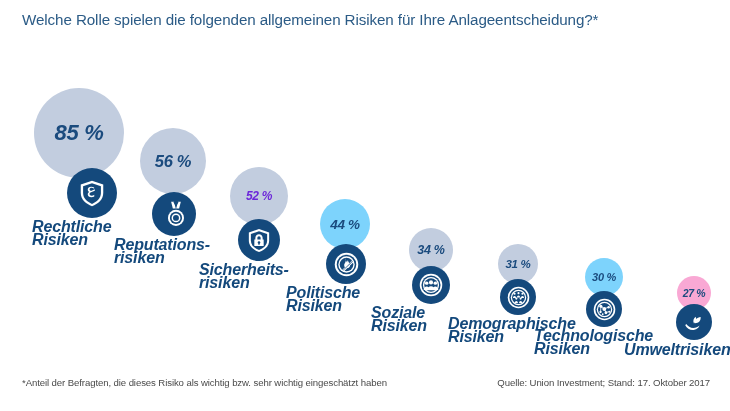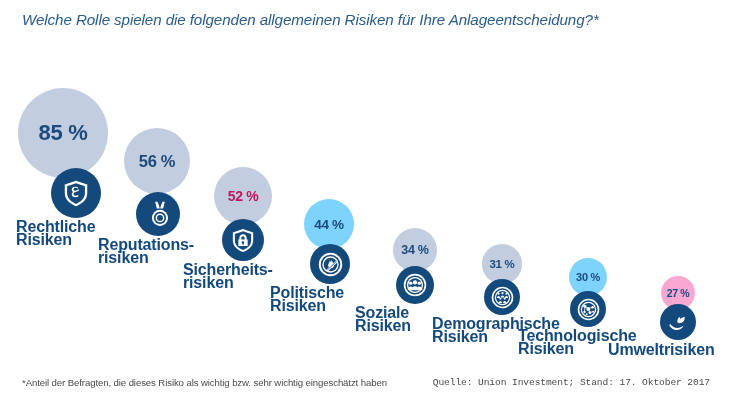--- a/index.html
+++ b/index.html
@@ -11,25 +11,25 @@
   #infographic{position:relative;width:730px;height:411px;background:#ffffff;}
 
   
   .hdr{position:absolute;left:22px;top:6px;width:690px;}
   .hdr-title{
     font-size:16.4px;font-weight:bold;color:#18497c;letter-spacing:-0.15px;
     line-height:22px;white-space:nowrap;
   }
   .hdr-sub{
     font-size:15.2px;font-weight:normal;color:#2b5b86;letter-spacing:-0.1px;
-    line-height:21px;white-space:nowrap;margin-top:3px;font-style:italic;
+    line-height:21px;white-space:nowrap;margin-top:3px;
   }
 
   
-  .plot{position:absolute;left:0;top:0;width:616px;height:411px;}
+  .plot{position:absolute;left:16px;top:0;width:616px;height:411px;font-style:italic;}
   .node{position:absolute;}
 
   .bubble{
     position:absolute;border-radius:50%;background:#c2cddf;
     display:flex;align-items:center;justify-content:center;
     color:#1b4b7e;font-weight:bold;letter-spacing:-0.3px;
     box-sizing:border-box;
   }
   .badge{
     position:absolute;border-radius:50%;background:#14497c;
@@ -42,21 +42,21 @@
     letter-spacing:-0.15px;white-space:pre-line;
   }
 
   
   .foot-left{
     position:absolute;left:22px;top:377px;font-size:9.6px;color:#4a4a4a;
     letter-spacing:-0.1px;white-space:nowrap;text-align:center;
   }
   .foot-right{
     position:absolute;right:20px;top:377px;font-size:9.6px;color:#4a4a4a;
-    letter-spacing:-0.1px;white-space:nowrap;text-align:right;font-family:Liberation Mono, monospace;
+    letter-spacing:-0.1px;white-space:nowrap;text-align:right;
   }
 </style>
 </head>
 <body>
 
 <div id="infographic">
 
   <div class="hdr">
     <div class="hdr-sub">Welche Rolle spielen die folgenden allgemeinen Risiken für Ihre Anlageentscheidung?*</div>
   </div>
@@ -88,21 +88,21 @@
       <circle cx="35.5" cy="40" r="14.5" fill="#14497c"></circle>
       <circle cx="35.5" cy="40" r="10.5" fill="#fff"></circle>
       <circle cx="35.5" cy="40" r="7" fill="#14497c"></circle>
     </svg>
           </div>
         </div>
         <div class="lbl" style="left: 98px; top: 238px; width: 120px; color: rgb(20, 73, 124);">Reputations-
 risiken</div>
       </div>
       <div class="node">
-        <div class="bubble" style="left: 214px; top: 167px; width: 58px; height: 58px; font-size: 14px; background: rgb(194, 205, 223); color: #be185d;">52 %</div>
+        <div class="bubble" style="left: 214px; top: 167px; width: 58px; height: 58px; font-size: 12px; background: rgb(194, 205, 223); color: #6d28d9;">52 %</div>
         <div class="badge" style="left: 222px; top: 219px; width: 42px; height: 42px; background: rgb(20, 73, 124);">
           <div style="width: 26px; height: 26px;">
             <svg viewBox="0 0 64 64" width="100%" height="100%">
       <path fill="#fff" d="M32 5 L57 13.5 V33 C57 47 45.5 56.5 32 61.5 C18.5 56.5 7 47 7 33 V13.5 Z"></path>
       <path fill="#14497c" d="M32 10.5 L52 17.3 V33 C52 44.5 42.5 52.3 32 56.4 C21.5 52.3 12 44.5 12 33 V17.3 Z"></path>
       <path fill="#fff" d="M32 18c-5 0-9 4-9 9v4h-2.5v16h23V31H41v-4c0-5-4-9-9-9zm0 5c2.3 0 4 1.8 4 4v4h-8v-4c0-2.2 1.7-4 4-4z"></path>
       <circle cx="32" cy="38" r="3.2" fill="#14497c"></circle>
       <rect x="30.6" y="38" width="2.8" height="6" fill="#14497c"></rect>
     </svg>
           </div>

